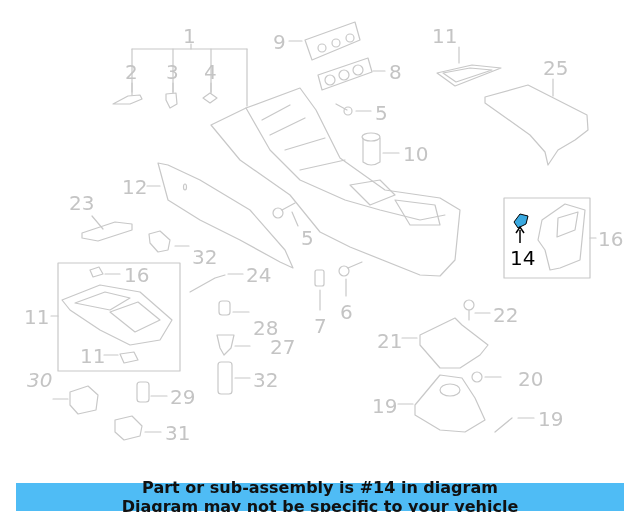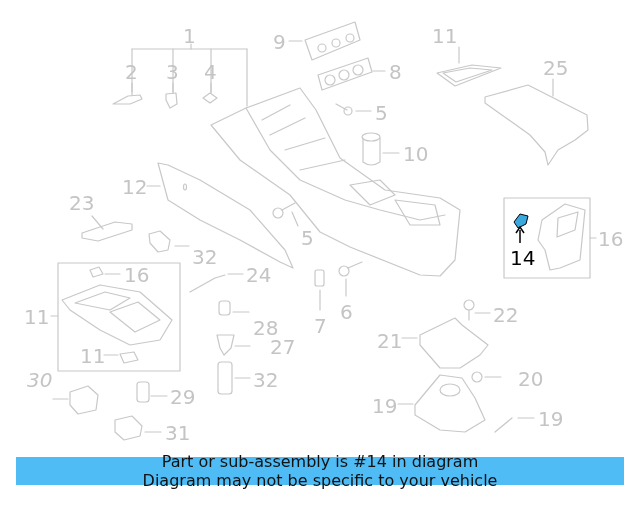--- a/index.html
+++ b/index.html
@@ -1,21 +1,21 @@
 <!DOCTYPE html>
 <html><head>
 <meta charset="utf-8">
 <style>
   html, body { margin:0; padding:0; background:#ffffff; }
   body { width:640px; height:512px; position:relative; overflow:hidden; font-family:"DejaVu Sans", sans-serif; }
   #diagram { position:absolute; left:0; top:0; width:640px; height:512px; }
   .callout { position:absolute; font-family:"DejaVu Sans", sans-serif; font-size:20px; color:#c4c4c4; line-height:1; white-space:nowrap; }
   .callout.hl { color:#000000; }
-  #banner { position:absolute; left:16px; top:457px; width:608px; height:28px; background:#4fbcf5;
-            display:flex; flex-direction:column; align-items:center; justify-content:center; }
+  #banner { position:absolute; left:16px; top:483px; width:608px; height:28px; background:#4fbcf5;
+            display:flex; flex-direction:column; align-items:center; justify-content:center;font-weight:bold; }
   #banner span { font-family:"DejaVu Sans", sans-serif; font-size:16px; color:#111; line-height:19px; }
 </style>
 </head>
 <body>
 
 <svg id="diagram" viewBox="0 0 640 512" xmlns="http://www.w3.org/2000/svg">
   <g fill="none" stroke="#c8c8c8" stroke-width="1.2" stroke-linejoin="round" stroke-linecap="round">
 
     <g>
       <line x1="191" y1="44" x2="191" y2="49"></line>

